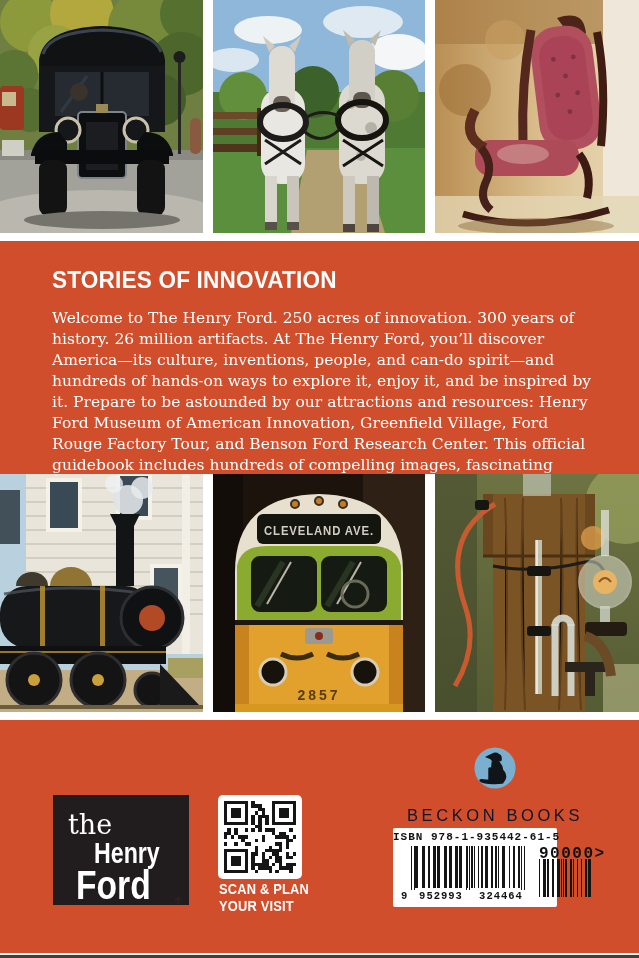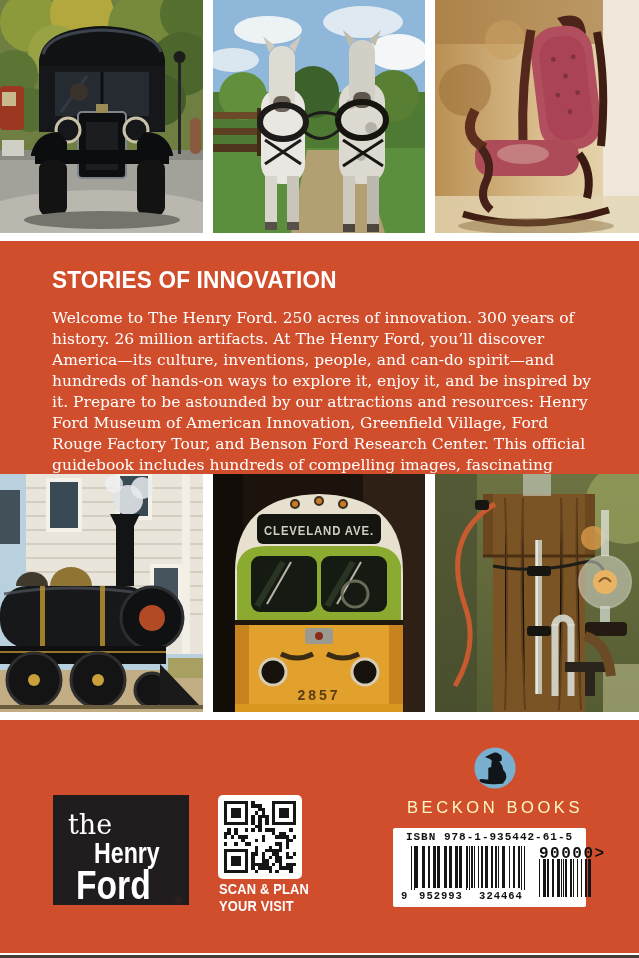--- a/index.html
+++ b/index.html
@@ -39,25 +39,25 @@
   .qr-box{position:absolute;left:218px;top:75px;width:84px;height:84px;background:#ffffff;
           border-radius:5px;box-sizing:border-box;padding:6px;}
   .qr-box svg{display:block;width:72px;height:72px;}
   .scan-text{position:absolute;left:219px;top:161px;color:#ffffff;font-weight:bold;font-size:14px;
              line-height:17px;transform:scaleX(.92);transform-origin:left top;letter-spacing:.2px;}
 
   
   .beckon{position:absolute;left:396px;top:27px;width:198px;text-align:center;}
   .beckon-mark{width:42px;height:42px;margin:0 auto;}
   .beckon-mark svg{display:block;width:42px;height:42px;}
-  .beckon-name{margin-top:9px;color:#fef9c3;font-size:16.5px;letter-spacing:3.6px;
+  .beckon-name{margin-top:17px;color:#0f172a;font-size:16.5px;letter-spacing:3.6px;
                font-family:"Liberation Sans",sans-serif;}
 
   
-  .barcode-box{position:absolute;left:393px;top:108px;width:193px;height:79px;background:#ffffff;
+  .barcode-box{position:absolute;left:393px;top:108px;width:164px;height:79px;background:#ffffff;
                border-radius:2px;font-family:"Liberation Mono",monospace;color:#111;}
   .isbn-line{position:absolute;top:3px;left:0;right:0;text-align:center;font-size:11px;
              letter-spacing:1px;font-weight:bold;white-space:nowrap;}
   .bc-main{position:absolute;left:8px;top:18px;width:130px;height:58px;}
   .bc-main .bars,.bc-addon .bars{position:absolute;left:10px;top:0;right:0;}
   .bars i{position:absolute;top:0;background:#151515;display:block;}
   .bc-digits{position:absolute;left:0;right:0;top:43px;height:13px;display:flex;align-items:center;
              font-size:10.5px;font-weight:bold;}
   .bc-digits .d1{width:10px;}
   .bc-digits .d2,.bc-digits .d3{flex:1;background:#ffffff;text-align:center;letter-spacing:1px;}

